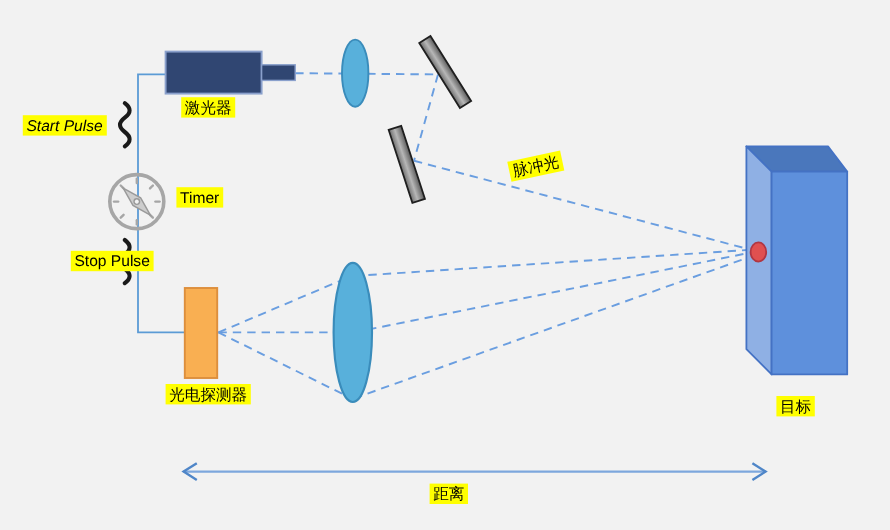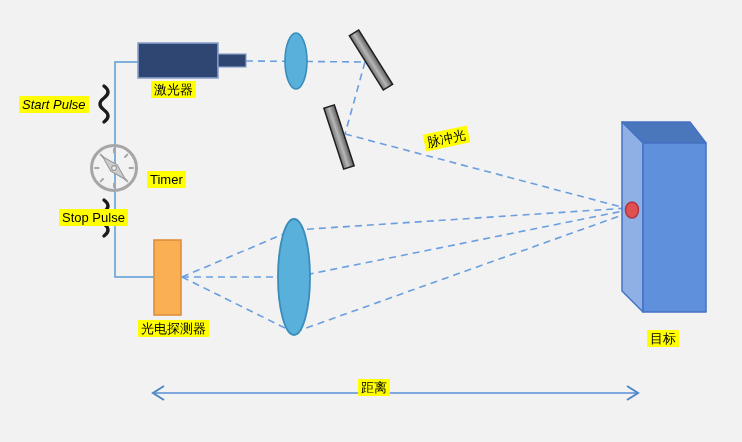--- a/index.html
+++ b/index.html
@@ -94,20 +94,20 @@
 
     <g fill="none">
       <line x1="153" y1="393" x2="638" y2="393" stroke-width="2" stroke="#7da7dd"></line>
       <polyline points="164,386 153,393 164,400" stroke-width="2" stroke="#4f86c8"></polyline>
       <polyline points="627,386 638,393 627,400" stroke-width="2" stroke="#4f86c8"></polyline>
     </g>
   </svg>
 
   <span class="lbl" style="left:19px;top:96px;font-style:italic;">Start Pulse</span>
   <span class="lbl" style="left:151px;top:81px;">激光器</span>
-  <span class="lbl" style="left:147px;top:171px;">Timer</span>
+  <span class="lbl" style="left:147px;top:156px;">Timer</span>
   <span class="lbl" style="left:19px;top:209px;margin-left:40px;">Stop Pulse</span>
   <span class="lbl" style="left:138px;top:320px;">光电探测器</span>
   <span class="lbl tilt" style="left:424px;top:130px;">脉冲光</span>
   <span class="lbl" style="left:647px;top:330px;text-align:center;">目标</span>
-  <span class="lbl" style="left:358px;top:379px;">距离</span>
+  <span class="lbl" style="left:358px;top:403px;">距离</span>
 
 </div>
 
 </body></html>

